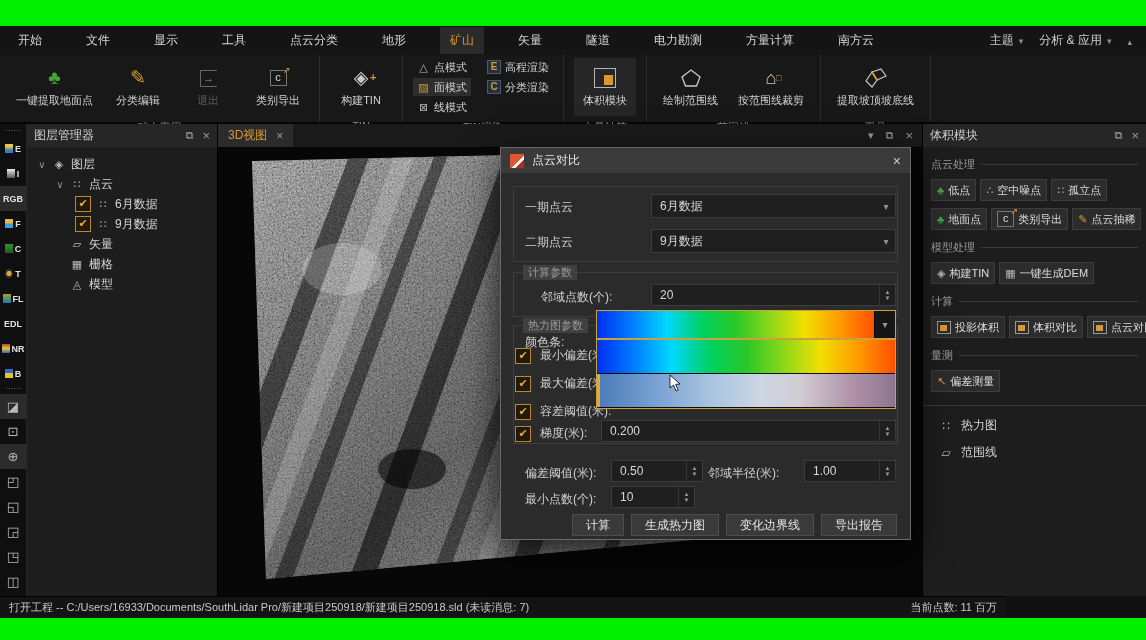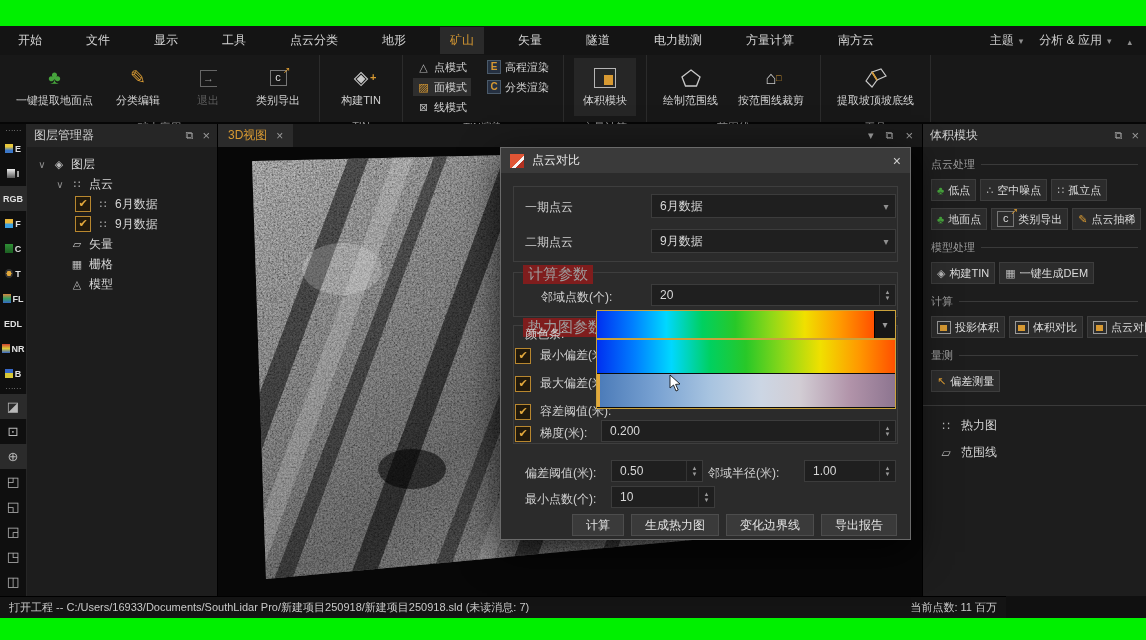--- a/index.html
+++ b/index.html
@@ -101,21 +101,21 @@
 
   
   .dlg{position:absolute;left:500px;top:147px;width:411px;height:393px;background:#2b2b2b;
        border:1px solid #6a6a6a;box-shadow:0 12px 36px rgba(0,0,0,.78);z-index:6;box-sizing:border-box;}
   .dhead{position:absolute;left:0;top:0;right:0;height:25px;background:#3a3a3a;display:flex;
          align-items:center;padding:0 9px;gap:8px;box-sizing:border-box;}
   .dico{width:14px;height:14px;background:linear-gradient(135deg,#e05535 55%,#f4f4f4 55% 68%,#b03020 68%);flex:none;}
   .dtitle{flex:1;color:#e6e6e6;}
   .dx{color:#cfcfcf;font-size:14px;}
   .grp{position:absolute;border:1px solid #3e3e3e;box-sizing:border-box;}
-  .legend{position:absolute;top:-8px;left:9px;background:#7f1d1d;padding:0 5px;font-size:15px;color:#9d9d9d;}
+  .legend{position:absolute;top:-8px;left:9px;background:#404040;padding:0 5px;font-size:11px;color:#9d9d9d;}
   .dlabel{position:absolute;color:#d0d0d0;white-space:nowrap;}
   .fld{position:absolute;height:24px;background:#1f1f1f;border:1px solid #3c3c3c;display:flex;
        align-items:center;box-sizing:border-box;}
   .fld .val{flex:1;padding-left:8px;color:#d8d8d8;}
   .arr{width:18px;text-align:center;color:#8f8f8f;font-size:10px;}
   .arr::before{content:"▾";}
   .ud{width:15px;display:flex;flex-direction:column;align-items:center;justify-content:center;
       font-size:6px;color:#9a9a9a;line-height:6px;border-left:1px solid #343434;height:100%;}
   .ud::before{content:"▲";}
   .ud::after{content:"▼";}
@@ -501,21 +501,21 @@
     </div>
     <span class="dlabel" style="left:24px;top:141px;margin-left:16px;">邻域点数(个):</span>
     <div class="fld" style="left:150px;top:136px;width:245px;height:22px;">
       <span class="val">20</span>
         <span class="ud"></span>
     </div>
 
     <div class="grp" style="left:12px;top:177px;width:385px;height:119px;">
       <span class="legend">热力图参数</span>
     </div>
-    <span class="dlabel" style="left:24px;top:178px;">颜色条:</span>
+    <span class="dlabel" style="left:24px;top:186px;">颜色条:</span>
     <div class="colorcombo">
       <span class="ccgrad grad-rainbow"></span>
       <span class="ccarr"></span>
     </div>
     <div class="chkrow" style="left:14px;top:199px;">
       <span class="cb"></span>
       <span class="dlabel" style="position:static">最小偏差(米):</span>
     </div>
     <div class="chkrow" style="left:14px;top:227px;">
       <span class="cb"></span>
@@ -546,21 +546,21 @@
     <div class="fld" style="left:110px;top:312px;width:92px;height:22px;">
       <span class="val">0.50</span>
         <span class="ud"></span>
     </div>
     <span class="dlabel" style="left:207px;top:317px;">邻域半径(米):</span>
     <div class="fld" style="left:303px;top:312px;width:92px;height:22px;">
       <span class="val">1.00</span>
         <span class="ud"></span>
     </div>
     <span class="dlabel" style="left:24px;top:343px;">最小点数(个):</span>
-    <div class="fld" style="left:110px;top:338px;width:104px;height:22px;">
+    <div class="fld" style="left:110px;top:338px;width:84px;height:22px;">
       <span class="val">10</span>
         <span class="ud"></span>
     </div>
 
     <div class="dbtns">
       <span class="dbtn">计算</span>
       <span class="dbtn">生成热力图</span>
       <span class="dbtn">变化边界线</span>
       <span class="dbtn">导出报告</span>
     </div>

